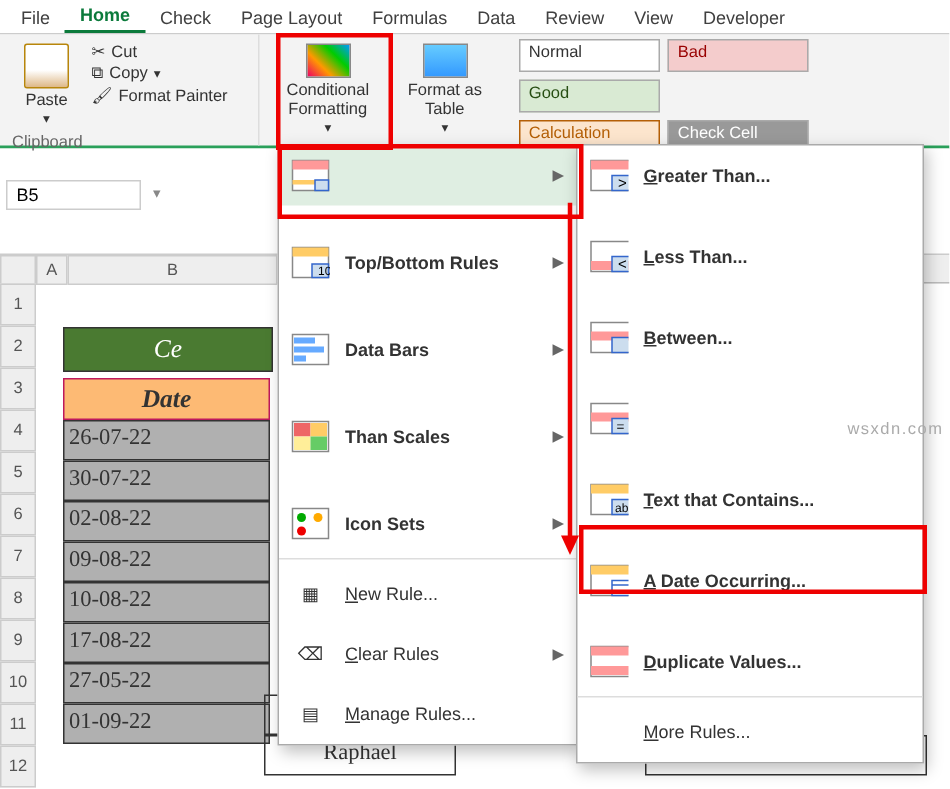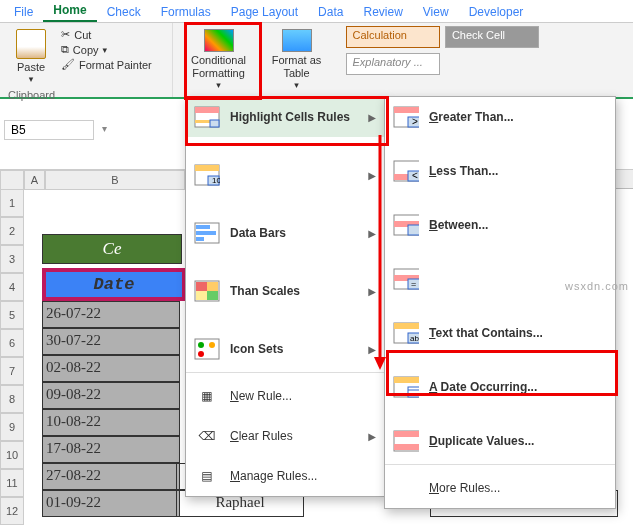--- a/index.html
+++ b/index.html
@@ -1,17 +1,17 @@
 <!DOCTYPE html>
 <html><head>
 <meta charset="utf-8">
 <style>
   body { margin: 0; font-family: "Segoe UI", Arial, sans-serif; font-size: 12px; background: #fff; color: #333; width: 633px; height: 526px; overflow: hidden; position: relative; }
   .tabs { display: flex; background: #fff; border-bottom: 1px solid #ccc; height: 22px; align-items: flex-end; padding-left: 4px; }
-  .tab { padding: 3px 10px; color: #3b82f6; cursor: pointer; }
+  .tab { padding: 3px 10px; color: #404040; cursor: pointer; }
   .tab.active { color: #0b7a3b; border-bottom: 2px solid #0b7a3b; font-weight: 600; }
   .ribbon { background: #f3f3f3; border-bottom: 2px solid #2aa05a; display: flex; align-items: stretch; height: 74px; }
   .group { padding: 4px 8px; border-right: 1px solid #ddd; display: flex; flex-direction: column; justify-content: space-between; }
   .group-label { font-size: 11px; color: #666; padding-top: 2px; }
   .small-btn { display: flex; align-items: center; gap: 4px; font-size: 11px; padding: 1px 3px; }
   .big-btn { display: flex; flex-direction: column; align-items: center; justify-content: center; font-size: 11px; padding: 2px 6px; width: 64px; text-align: center; line-height: 1.2; }
   .clip-icon { width: 28px; height: 28px; border: 1px solid #b8860b; background: linear-gradient(#fff 60%, #deb887); border-radius: 2px; margin-bottom: 2px; }
   .cf-icon, .ft-icon { width: 28px; height: 28px; background: linear-gradient(45deg,#e06,#f90,#0c0,#09f); border: 1px solid #888; margin-bottom: 2px; }
   .ft-icon { background: linear-gradient(#6cf,#39f); }
   .style-cell { border: 1px solid #aaa; font-size: 11px; padding: 2px 6px; width: 80px; height:16px; overflow:hidden; margin: 1px; display:inline-block;}
@@ -24,22 +24,22 @@
   .redbox { position: absolute; border: 3px solid #e00; pointer-events: none; z-index: 50; }
   .namebox-row { display: flex; align-items: center; border-bottom: 1px solid #ccc; background: #fff; height: 22px; }
   .namebox { width: 76px; border: 1px solid #ccc; padding: 2px 6px; font-size: 12px; margin: 1px 4px; }
   .colhdrs { display: flex; background: #eee; border-bottom: 1px solid #bbb; height: 18px; }
   .rh, .ch { background: #eee; border: 1px solid #ccc; font-size: 11px; display: flex; align-items: center; justify-content: center; color: #555; }
   .ch { height: 18px; }
   .rh { width: 22px; height: 26px; }
   .gridarea { display: flex; }
   .rownums { display: flex; flex-direction: column; }
   .sheet { position: absolute; left: 32px; top: 198px; }
-  .titlebar { background: #4a7a31; color: #fff; font-family: Georgia, serif; font-style: italic; text-align: center; padding: 4px; font-size: 17px; width: 120px; border:1px solid #333;margin-top:16px;}
-  .hdr { background: #3b82f6; text-align: center; font-family: Liberation Mono, monospace; font-style: italic; font-weight: bold; font-size: 17px; padding: 3px; border: 4px solid #be185d; width: 130px;}
+  .titlebar { background: #4a7a31; color: #fff; font-family: Georgia, serif; font-style: italic; text-align: center; padding: 4px; font-size: 17px; width: 120px; border:1px solid #333;}
+  .hdr { background: #fdba74; text-align: center; font-family: Liberation Serif, serif; font-style: italic; font-weight: bold; font-size: 17px; padding: 3px; border: 1px solid #be185d; width: 130px;}
   .cell { border: 1px solid #333; text-align: left; font-family: "Times New Roman", serif; font-size: 15px; padding: 3px; height: 19px; width: 130px; background:#fff;}
   .cell.sel { background: #b0b0b0; }
   .col2area { position:absolute; left:175px; top:256px;}
   .col2 { border:1px solid #333; text-align:center; font-family:"Times New Roman", serif; font-size:15px; width:120px; height:19px; padding:3px;}
   .col4area { position:absolute; left:420px; top:448px;}
 
   .menu { position: absolute; background: #fff; border: 1px solid #aaa; box-shadow: 2px 4px 10px rgba(0,0,0,0.25); z-index: 20; }
   .menu-item { display: flex; align-items: center; padding: 6px 8px; gap: 10px; min-height: 28px; font-size: 12px; }
   .menu-item:hover, .menu-item.hl { background: #dfeee2; }
   .menu-icon { width: 26px; height: 22px; display:flex; align-items:center; justify-content:center; }
@@ -52,22 +52,22 @@
   .redarrow { position:absolute; left:372px; top:135px; z-index:60; pointer-events:none;}
   .watermark { position:absolute; right:4px; top:280px; font-size:11px; color:#aaa; transform: rotate(0deg); z-index:100; letter-spacing:1px;}
 </style>
 </head>
 <body>
 
 <div class="tabs">
   <div class="tab">File</div>
   <div class="tab active">Home</div>
   <div class="tab">Check</div>
+  <div class="tab">Page Layout</div>
   <div class="tab">Formulas</div>
-  <div class="tab">Page Layout</div>
   <div class="tab">Data</div>
   <div class="tab">Review</div>
   <div class="tab">View</div>
   <div class="tab">Developer</div>
 </div>
 
 <div class="ribbon">
   <div class="group" style="width:160px">
     <div style="display:flex; gap:4px;">
       <div class="big-btn" style="width:34px">
@@ -100,20 +100,25 @@
         <span style="font-size:9px">▾</span>
     </div>
     <div class="big-btn">
       <div class="ft-icon"></div>
       <span>Format as Table</span> 
         <span style="font-size:9px">▾</span>
     </div>
   </div>
   <div class="group" style="border-right:none; padding:2px;">
     <div>
+      <span class="style-cell s-normal">Normal</span>
+      <span class="style-cell s-bad">Bad</span>
+      <span class="style-cell s-good">Good</span>
+    </div>
+    <div>
       <span class="style-cell s-calc">Calculation</span>
       <span class="style-cell s-check">Check Cell</span>
       <span class="style-cell s-exp">Explanatory ...</span>
     </div>
   </div>
 </div>
 
 <div class="redbox" style="left:184px; top:22px; width:72px; height:72px;"></div>
 
 <div class="namebox-row" style="height:50px; align-items:flex-start; padding-top:20px;">
@@ -147,21 +152,21 @@
 <div class="sheet" style="top:218px; left:42px;">
   <div class="titlebar" style="width:130px">Ce</div>
   <div style="height:4px"></div>
   <div class="hdr">Date</div>
   <div class="cell sel">26-07-22</div>
   <div class="cell sel">30-07-22</div>
   <div class="cell sel">02-08-22</div>
   <div class="cell sel">09-08-22</div>
   <div class="cell sel">10-08-22</div>
   <div class="cell sel">17-08-22</div>
-  <div class="cell sel">27-08-22</div>
+  <div class="cell sel">27-05-22</div>
   <div class="cell sel">01-09-22</div>
 </div>
 
 <div class="col2area" style="left:176px; top:463px;">
   <div class="col2">Jacob</div>
   <div class="col2">Raphael</div>
 </div>
 
 <div class="col4area" style="left:430px; top:490px;">
   <div class="col2" style="width:180px">$350</div>
@@ -170,33 +175,33 @@
 <div class="menu" style="left:185px; top:96px; width:198px;">
   <div class="menu-item hl">
     <span class="menu-icon">
         <svg width="26" height="22">
           <rect x="1" y="1" width="24" height="20" fill="#fff" stroke="#888"></rect>
           <rect x="1" y="1" width="24" height="6" fill="#f99"></rect>
           <rect x="1" y="14" width="24" height="3" fill="#fc6"></rect>
           <rect x="16" y="14" width="9" height="7" fill="#cde" stroke="#36c"></rect>
         </svg>
       </span>
-    <span class="mi-label"><b>Highlight Cells Rules</b></span>
     <span class="menu-arrow">▶</span>
   </div>
   <div style="height:18px"></div>
   <div class="menu-item">
     <span class="menu-icon">
         <svg width="26" height="22">
           <rect x="1" y="1" width="24" height="20" fill="#fff" stroke="#888"></rect>
           <rect x="1" y="1" width="24" height="6" fill="#fc6"></rect>
           <rect x="14" y="12" width="11" height="9" fill="#cde" stroke="#36c"></rect>
           <text x="18" y="19" font-size="8">10</text>
         </svg>
       </span>
+    <span class="mi-label"><b>Top/Bottom Rules</b></span>
     <span class="menu-arrow">▶</span>
   </div>
   <div style="height:18px"></div>
   <div class="menu-item">
     <span class="menu-icon">
         <svg width="26" height="22">
           <rect x="1" y="1" width="24" height="20" fill="#fff" stroke="#888"></rect>
           <rect x="2" y="3" width="14" height="4" fill="#6af"></rect>
           <rect x="2" y="9" width="20" height="4" fill="#6af"></rect>
           <rect x="2" y="15" width="8" height="4" fill="#6af"></rect>

